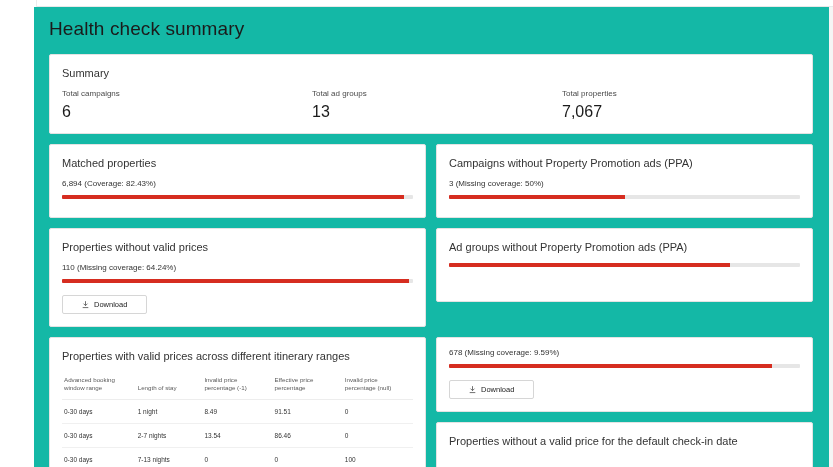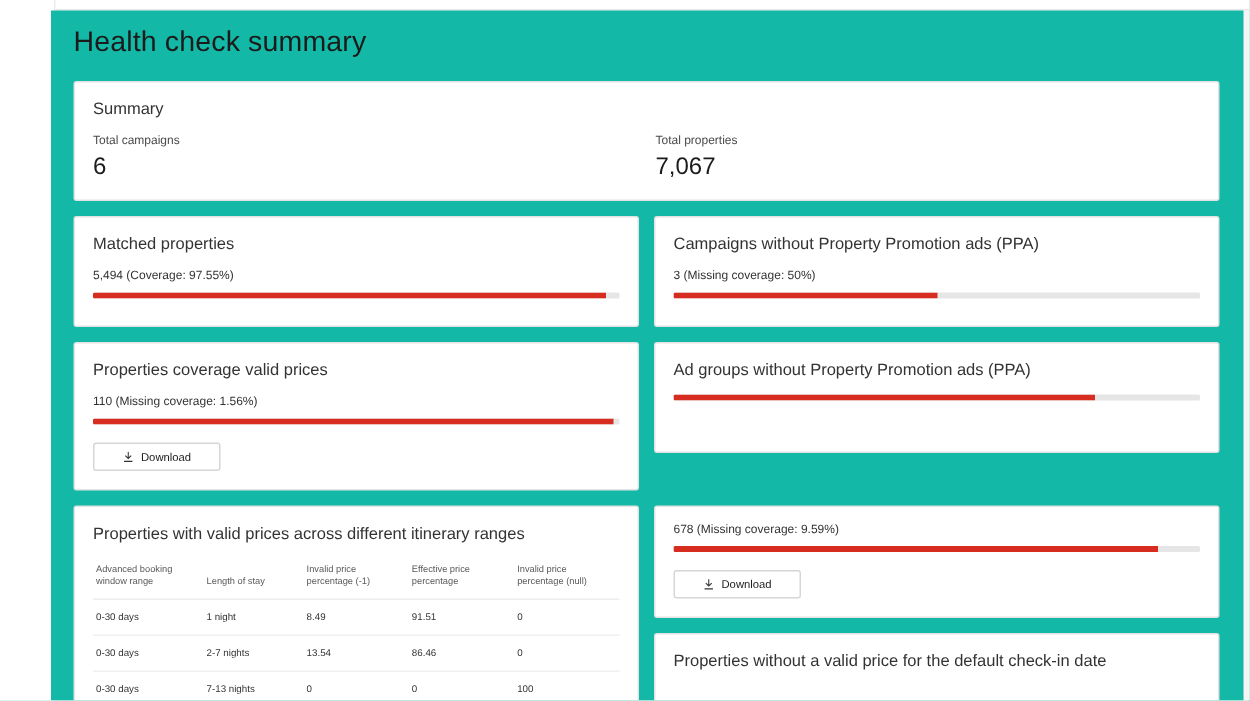--- a/index.html
+++ b/index.html
@@ -156,52 +156,56 @@
     <div class="grid">
 
       <div class="card">
         <div class="card-title">Summary</div>
         <div class="summary-row">
           <div class="summary-col">
             <div class="summary-label">Total campaigns</div>
             <div class="summary-value">6</div>
           </div>
           <div class="summary-col">
+            <div class="summary-label">Total ad groups</div>
+            <div class="summary-value">13</div>
+          </div>
+          <div class="summary-col">
             <div class="summary-label">Total properties</div>
             <div class="summary-value">7,067</div>
           </div>
         </div>
       </div>
 
       <div class="cols">
         <div class="col">
           <div class="card card-metric" style="min-height:74px">
             <div class="card-title">Matched properties</div>
-            <div class="metric-line">5,494 (Coverage: 97.55%)</div>
+            <div class="metric-line">6,894 (Coverage: 82.43%)</div>
             <div class="bar-track">
               <div class="bar-fill" style="width:97.55%"></div>
             </div>
           </div>
         </div>
         <div class="col">
           <div class="card card-metric" style="min-height:74px">
             <div class="card-title">Campaigns without Property Promotion ads (PPA)</div>
             <div class="metric-line">3 (Missing coverage: 50%)</div>
             <div class="bar-track">
               <div class="bar-fill" style="width:50%"></div>
             </div>
           </div>
         </div>
       </div>
 
       <div class="cols">
         <div class="col">
           <div class="card" style="min-height:74px">
-            <div class="card-title">Properties coverage valid prices</div>
-            <div class="metric-line">110 (Missing coverage: 1.56%)</div>
+            <div class="card-title">Properties without valid prices</div>
+            <div class="metric-line">110 (Missing coverage: 64.24%)</div>
             <div class="bar-track">
               <div class="bar-fill" style="width:99%"></div>
             </div>
             <button class="btn">
               <span>
                 <svg width="7" height="8" viewBox="0 0 10 11">
                   <path d="M5 0 L5 6 M2.2 3.6 L5 6.4 L7.8 3.6" stroke="#333" stroke-width="1" fill="none"></path>
                   <path d="M1 9.2 L9 9.2" stroke="#333" stroke-width="1"></path>
                 </svg>
               </span>

